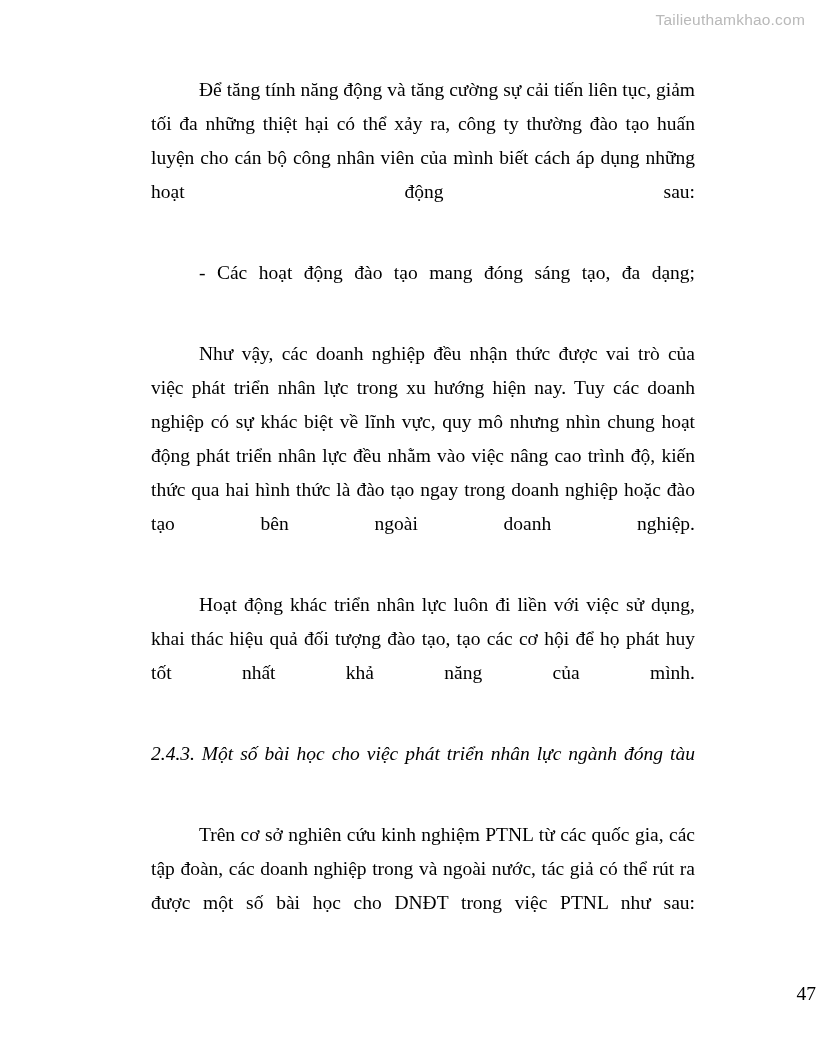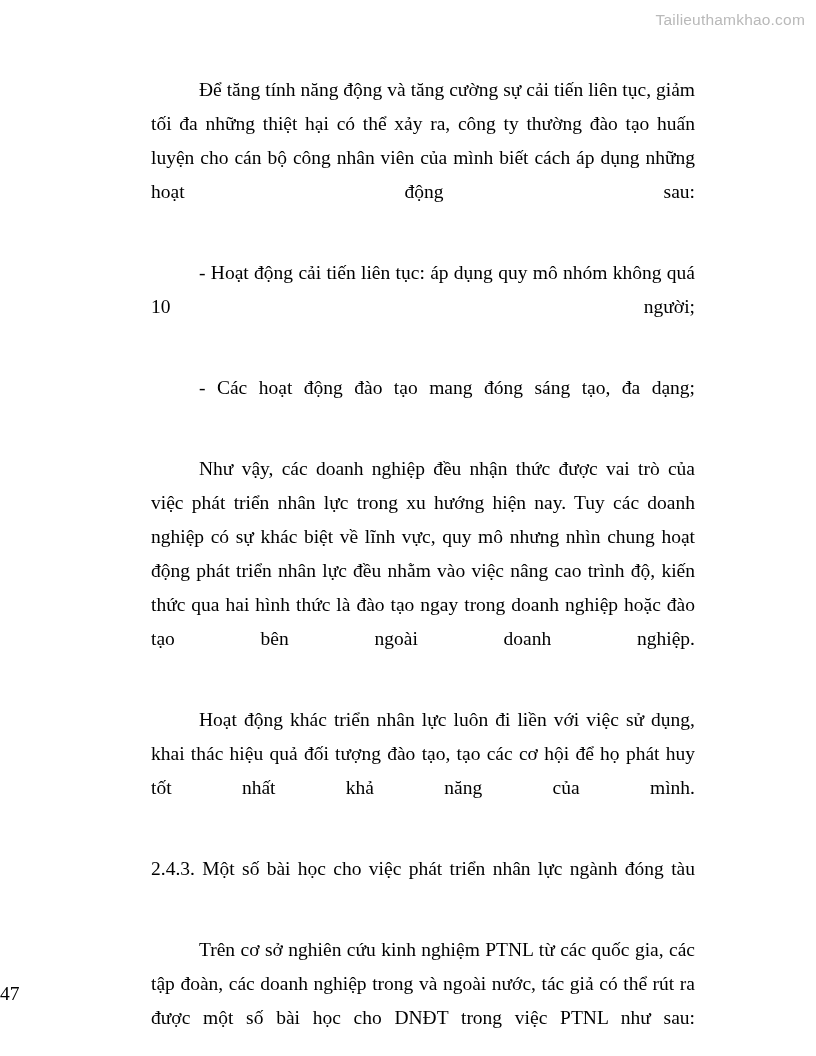--- a/index.html
+++ b/index.html
@@ -41,47 +41,47 @@
     font-size: 19.5px;
     line-height: 34px;
     text-align: justify;
     text-justify: inter-word;
     text-indent: 48px;
     hyphens: none;
     word-spacing: 0px;
   }
   .para.heading {
     text-indent: 0;
+    font-style: italic;
   }
   
   .para::after {
     content: "";
     display: inline-block;
     width: 100%;
   }
   .page-number {
     position: absolute;
     left: 0;
     right: 0;
     top: 982px;
-    text-align: left;
+    text-align: right;
     font-size: 19.5px;
     line-height: 24px;
   }
 </style>
 </head>
 <body>
 
 <div class="page">
 
   <div class="watermark">Tailieuthamkhao.com</div>
 
   <div class="content">
     <p class="para">Để tăng tính năng động và tăng cường sự cải tiến liên tục, giảm tối đa những thiệt hại có thể xảy ra, công ty thường đào tạo huấn luyện cho cán bộ công nhân viên của mình biết cách áp dụng những hoạt động sau:</p>
-    <p class="para">- Hoạt động cải tiến liên tục: áp dụng quy mô nhóm không quá 10 người;</p>
     <p class="para">- Các hoạt động đào tạo mang đóng sáng tạo, đa dạng;</p>
     <p class="para">Như vậy, các doanh nghiệp đều nhận thức được vai trò của việc phát triển nhân lực trong xu hướng hiện nay. Tuy các doanh nghiệp có sự khác biệt về lĩnh vực, quy mô nhưng nhìn chung hoạt động phát triển nhân lực đều nhằm vào việc nâng cao trình độ, kiến thức qua hai hình thức là đào tạo ngay trong doanh nghiệp hoặc đào tạo bên ngoài doanh nghiệp.</p>
     <p class="para">Hoạt động khác triển nhân lực luôn đi liền với việc sử dụng, khai thác hiệu quả đối tượng đào tạo, tạo các cơ hội để họ phát huy tốt nhất khả năng của mình.</p>
     <p class="para heading">2.4.3. Một số bài học cho việc phát triển nhân lực ngành đóng tàu</p>
     <p class="para">Trên cơ sở nghiên cứu kinh nghiệm PTNL từ các quốc gia, các tập đoàn, các doanh nghiệp trong và ngoài nước, tác giả có thể rút ra được một số bài học cho DNĐT trong việc PTNL như sau:</p>
 
   </div>
 
   <div class="page-number">47</div>
 

